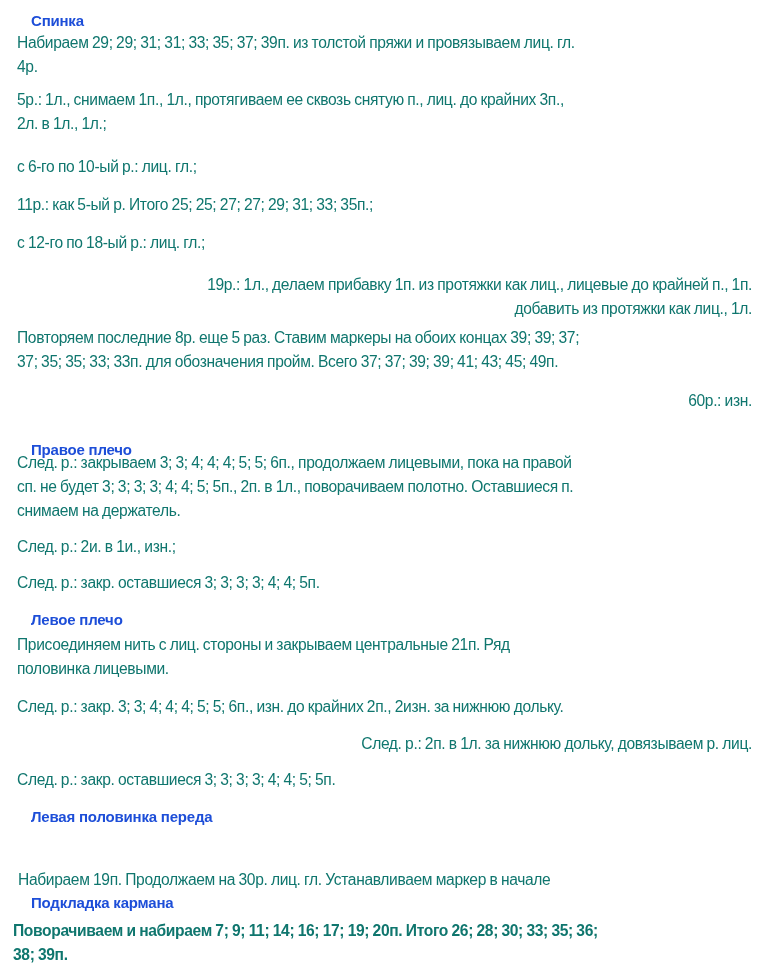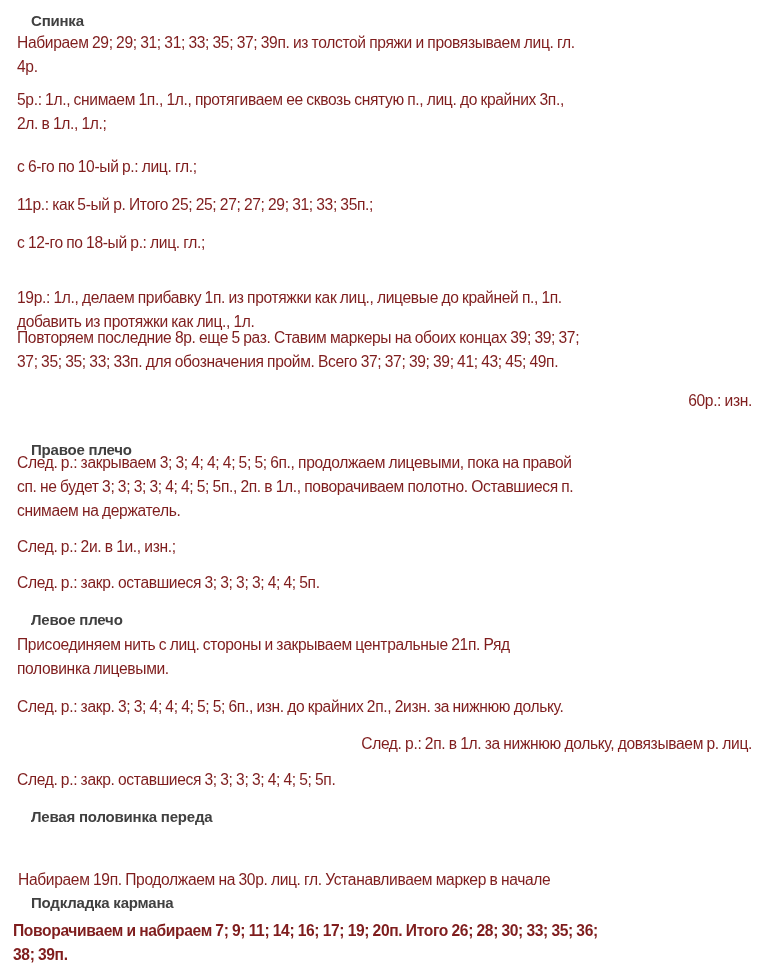--- a/index.html
+++ b/index.html
@@ -20,32 +20,32 @@
       left: 0;
       top: 0;
       width: 768px;
     }
     .heading {
       position: absolute;
       left: 31px;
       font-family: "Liberation Sans", sans-serif;
       font-weight: bold;
       font-size: 15px;
-      color: #404040;
+      color: #1d4ed8;
       letter-spacing: -0.2px;
       white-space: nowrap;
     }
     .para {
       position: absolute;
       left: 17px;
       width: 735px;
       font-size: 15.6px;
       line-height: 24px;
       letter-spacing: -0.35px;
-      color: #7f1d1d;
+      color: #0f766e;
       word-spacing: -0.5px;
     }
     .line {
       display: block;
       white-space: nowrap;
     }
   </style>
 </head>
 <body>
 
@@ -68,21 +68,21 @@
   </div>
 
   <div class="para" style="top:193px;">
     <span class="line">11р.: как 5-ый р. Итого 25; 25; 27; 27; 29; 31; 33; 35п.;</span>
   </div>
 
   <div class="para" style="top:231px;">
     <span class="line">с 12-го по 18-ый р.: лиц. гл.;</span>
   </div>
 
-  <div class="para" style="top:286px;">
+  <div class="para" style="top:273px;text-align:right;">
     <span class="line">19р.: 1л., делаем прибавку 1п. из протяжки как лиц., лицевые до крайней п., 1п.</span>
     <span class="line">добавить из протяжки как лиц., 1л.</span>
   </div>
 
   <div class="para" style="top:326px;">
     <span class="line">Повторяем последние 8р. еще 5 раз. Ставим маркеры на обоих концах 39; 39; 37;</span>
     <span class="line">37; 35; 35; 33; 33п. для обозначения пройм. Всего 37; 37; 39; 39; 41; 43; 45; 49п.</span>
   </div>
 
   <div class="para" style="top:389px;text-align:right;">

